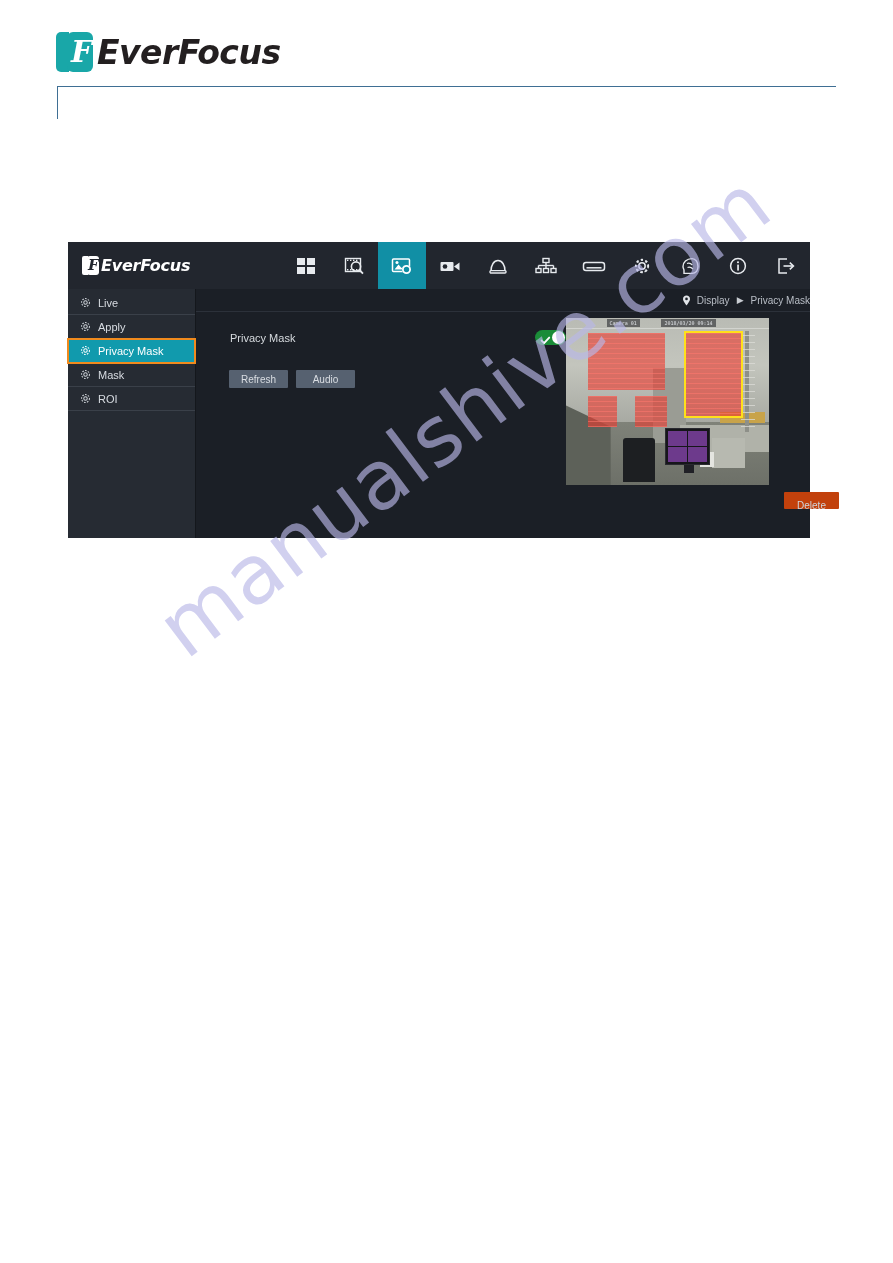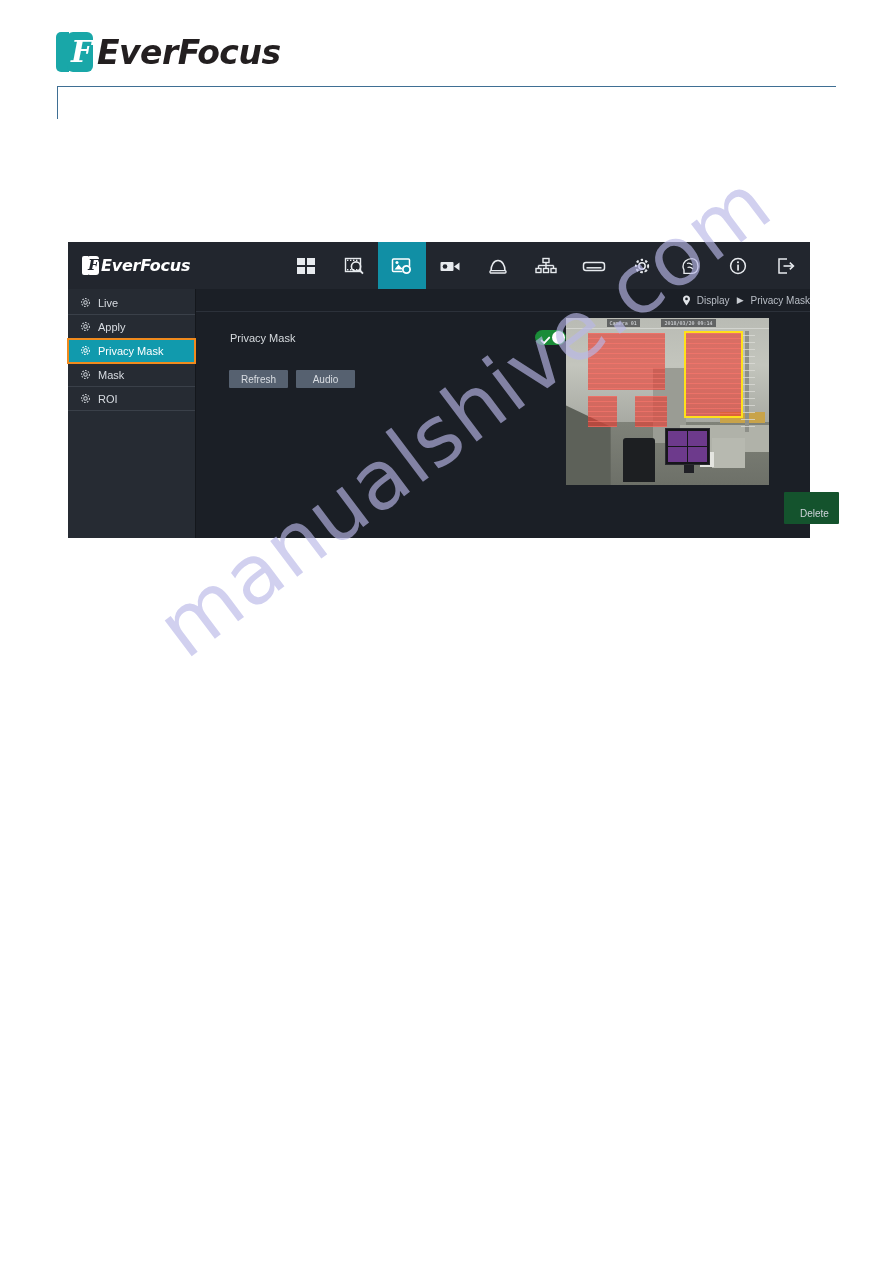--- a/index.html
+++ b/index.html
@@ -378,27 +378,27 @@
     font-family: "DejaVu Sans Mono", monospace;
     white-space: nowrap;
   }
   .osd-name { left: 20%; }
   .osd-time { left: 47%; }
 
   .btn-delete {
     position: absolute;
     left: 588px; top: 180px;
     width: 55px; height: 17px;
-    background: #14532d;
+    background: #c2410c;
     color: #cfd4da;
     font-size: 10px;
     border: none;
     font-family: "Liberation Sans", sans-serif;
     border-radius: 1px;
-    padding: 16px;
+    padding: 8px;
   }
 </style>
 </head>
 <body>
 
 <div class="doc-logo">
   <span class="mark">
     <span class="mark-left"></span>
     <span class="mark-right"></span>
     <span class="mark-f">F</span>

